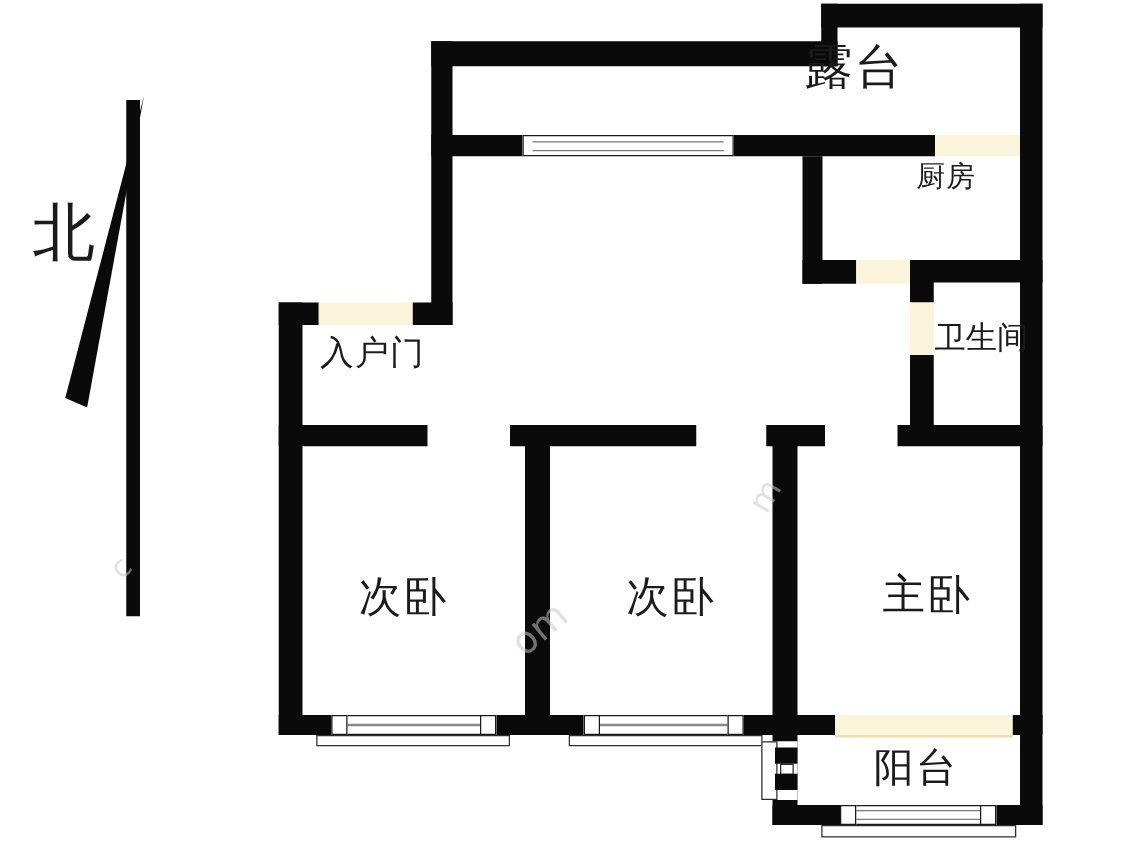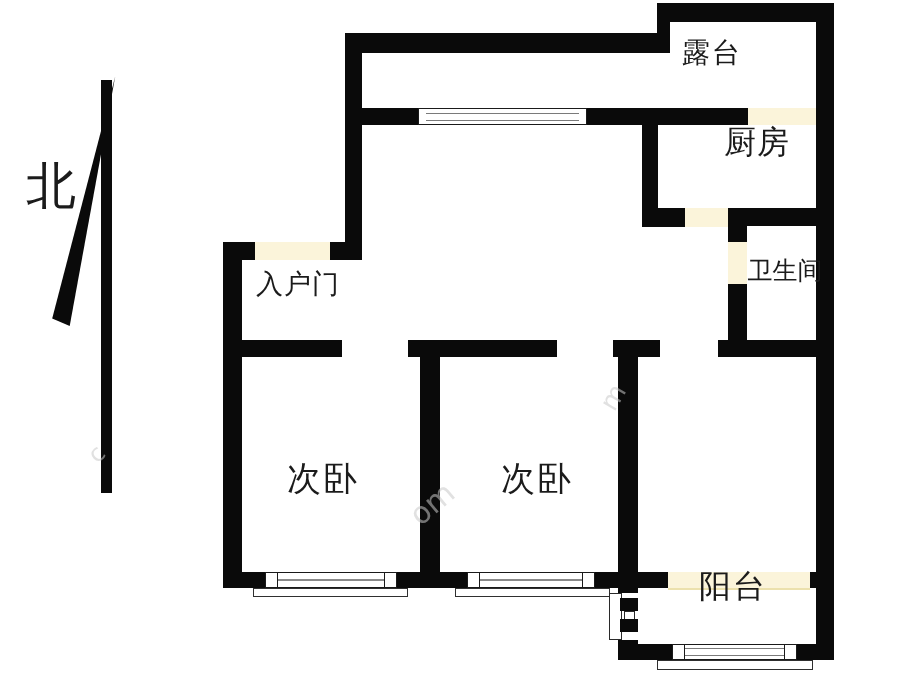--- a/index.html
+++ b/index.html
@@ -96,25 +96,26 @@
     <b class="cap r"></b>
   </div>
   <div class="sill" style="left:657px;top:660px;width:156px;height:10px"></div>
 
   <div class="clear" style="left:618px;top:593px;width:20px;height:47px"></div>
   <div class="thin" style="left:609px;top:593px;width:13px;height:47px"></div>
   <div class="blk" style="left:620px;top:598px;width:18px;height:13px"></div>
   <div class="thin" style="left:624px;top:611px;width:11px;height:9px"></div>
   <div class="blk" style="left:620px;top:619px;width:18px;height:13px"></div>
 
-  <span class="lbl" style="left:712px;top:53px;font-size:28px">露台</span>
-  <span class="lbl" style="left:757px;top:142px;font-size:32px;letter-spacing:1px">厨房</span>
+  <span class="lbl" style="left:684px;top:53px;font-size:38px">露台</span>
+  <span class="lbl" style="left:757px;top:142px;font-size:23px;letter-spacing:1px">厨房</span>
   <span class="lbl" style="left:298px;top:283px;font-size:27px;letter-spacing:1px">入户门</span>
   <span class="lbl" style="left:785px;top:270px;font-size:25px;letter-spacing:0">卫生间</span>
   <span class="lbl" style="left:323px;top:478px;font-size:34px">次卧</span>
   <span class="lbl" style="left:537px;top:478px;font-size:34px">次卧</span>
-  <span class="lbl" style="left:733px;top:586px;font-size:32px">阳台</span>
+  <span class="lbl" style="left:742px;top:476px;font-size:34px">主卧</span>
+  <span class="lbl" style="left:733px;top:614px;font-size:32px">阳台</span>
 
   <span class="wm" style="left:408px;top:486px;font-size:30px;transform:rotate(-40deg)">om</span>
   <span class="wm" style="left:600px;top:382px;font-size:26px;transform:rotate(-60deg)">m</span>
   <span class="wm" style="left:90px;top:440px;font-size:24px;transform:rotate(-45deg)">c</span>
 
 </div>
 
 </body></html>

